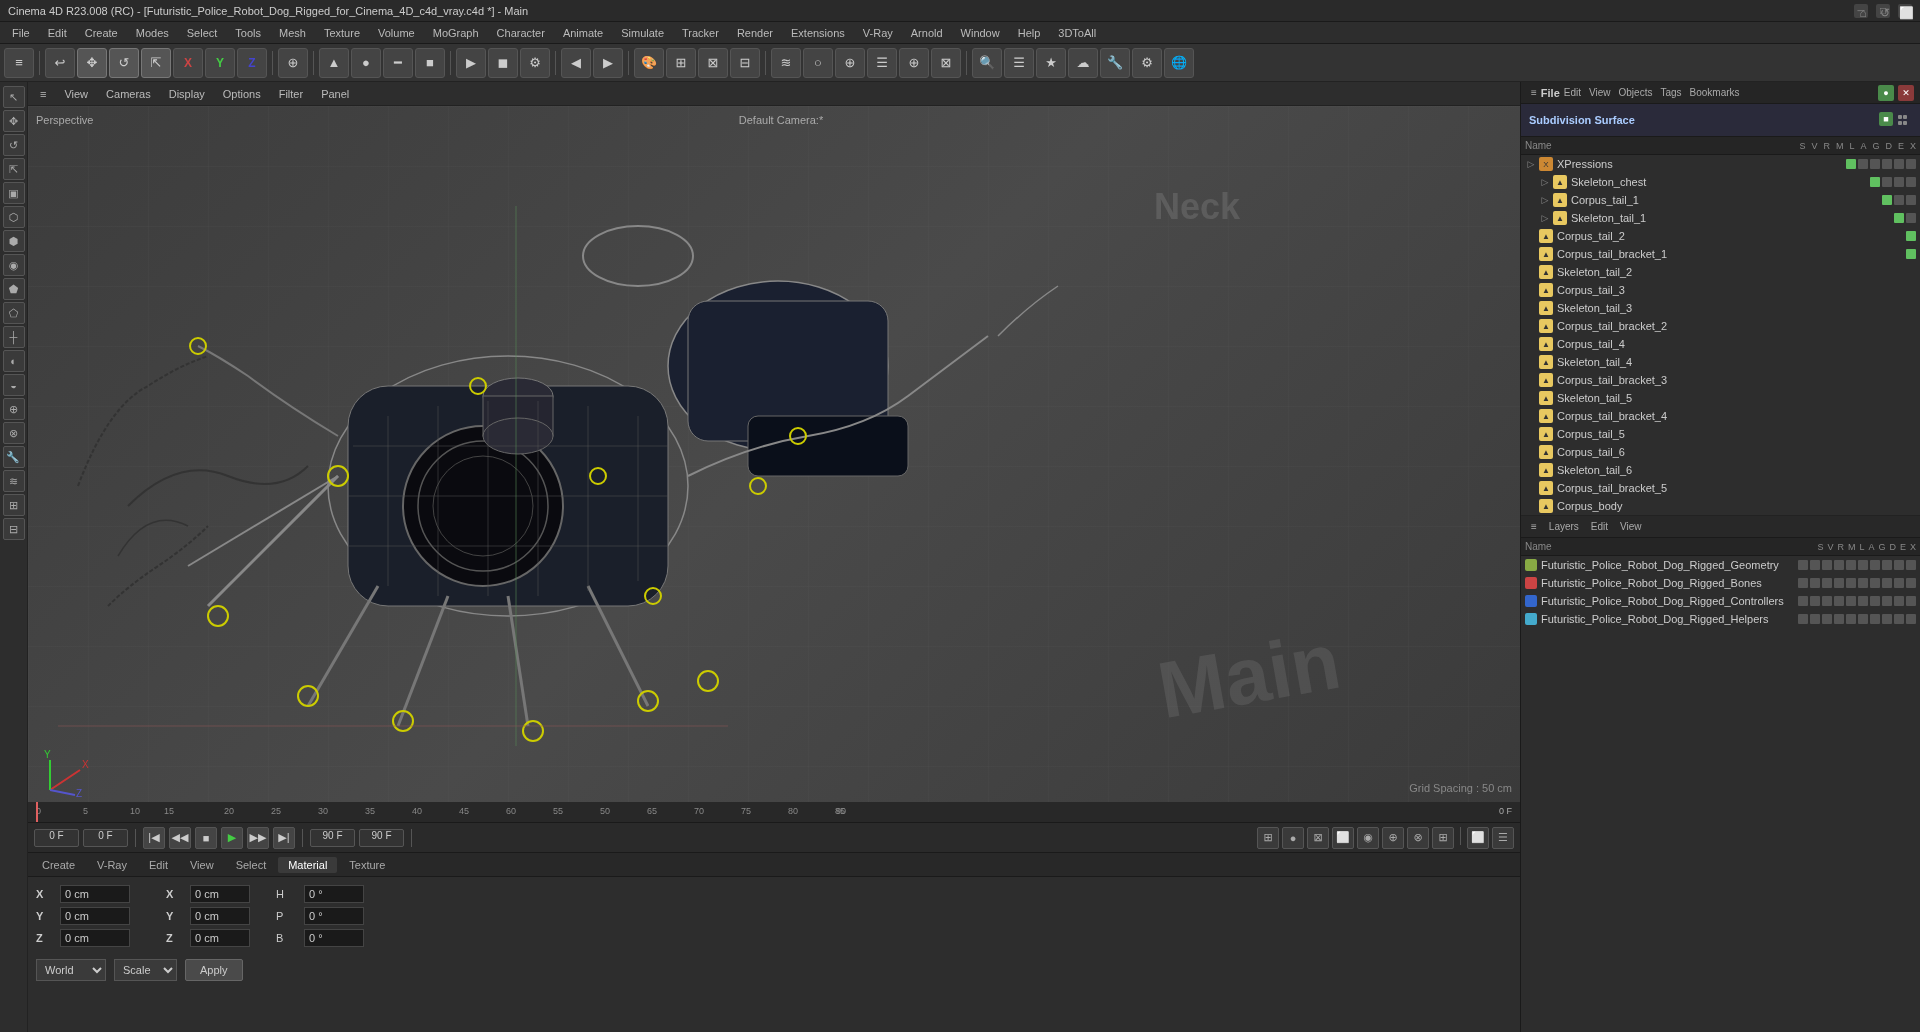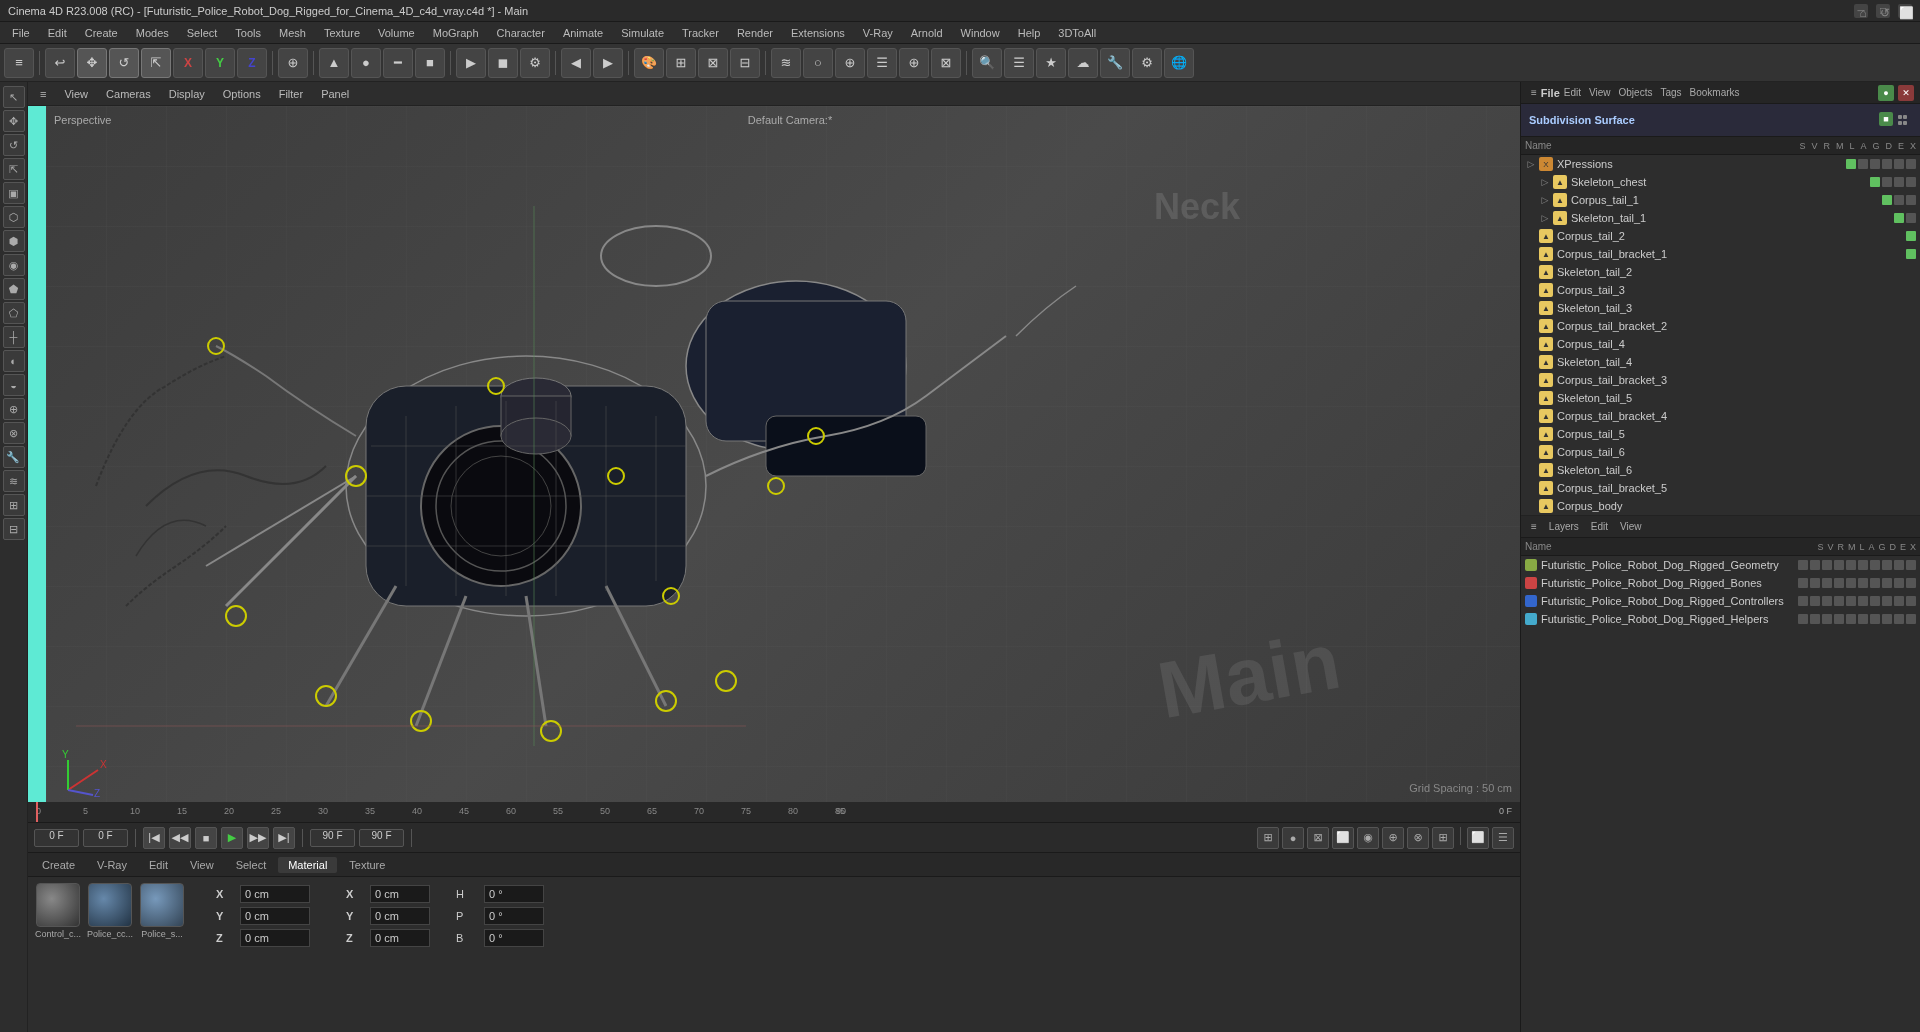--- a/index.html
+++ b/index.html
@@ -40,21 +40,21 @@
 
     
     #viewport-area { flex: 1; display: flex; flex-direction: column; }
 
     #viewport-toolbar {
       height: 24px; background: #2d2d2d; display: flex; align-items: center; padding: 0 6px; gap: 6px; border-bottom: 1px solid #222;
     }
     .vp-toolbar-btn { font-size: 11px; color: #bbb; cursor: pointer; padding: 1px 6px; border-radius: 2px; }
 
     #viewport {
-      flex: 1; background: #5eead4; position: relative; overflow: hidden; padding-left: 18px;
+      flex: 1; background: #5eead4; position: relative; overflow: hidden;
     }
     #viewport-canvas { width: 100%; height: 100%; background: linear-gradient(135deg, #3c3c3c 0%, #4a4a4a 50%, #3a3a3a 100%); position: relative; }
 
     
     .grid-overlay {
       position: absolute; top: 0; left: 0; width: 100%; height: 100%;
       background-image: linear-gradient(rgba(100,100,100,0.1) 1px, transparent 1px), linear-gradient(90deg, rgba(100,100,100,0.1) 1px, transparent 1px);
       background-size: 60px 60px;
       pointer-events: none;
     }
@@ -375,21 +375,21 @@
         </div>
 
       </div>
     </div>
 
     <div id="timeline-ruler-container">
       <div id="timeline-play-head"></div>
       <span class="t-mark" style="left:8px">0</span>
       <span class="t-mark" style="left:55px">5</span>
       <span class="t-mark" style="left:102px">10</span>
-      <span class="t-mark" style="left:149px">15</span>
+      <span class="t-mark" style="left:136px">15</span>
       <span class="t-mark" style="left:196px">20</span>
       <span class="t-mark" style="left:243px">25</span>
       <span class="t-mark" style="left:290px">30</span>
       <span class="t-mark" style="left:337px">35</span>
       <span class="t-mark" style="left:384px">40</span>
       <span class="t-mark" style="left:431px">45</span>
       <span class="t-mark" style="left:478px">60</span>
       <span class="t-mark" style="left:525px">55</span>
       <span class="t-mark" style="left:572px">50</span>
       <span class="t-mark" style="left:619px">65</span>
@@ -435,34 +435,20 @@
         <span class="bottom-tab">Create</span>
         <span class="bottom-tab">V-Ray</span>
         <span class="bottom-tab">Edit</span>
         <span class="bottom-tab">View</span>
         <span class="bottom-tab">Select</span>
         <span class="bottom-tab active">Material</span>
         <span class="bottom-tab">Texture</span>
       </div>
       <div id="bottom-content">
 
-        <div id="material-preview">
-          <div class="mat-preview">
-            <div class="mat-swatch control"></div>
-            <span class="mat-name">Control_c...</span>
-          </div>
-          <div class="mat-preview">
-            <div class="mat-swatch police"></div>
-            <span class="mat-name">Police_cc...</span>
-          </div>
-          <div class="mat-preview">
-            <div class="mat-swatch police2"></div>
-            <span class="mat-name">Police_s...</span>
-          </div>
-        </div>
 
         <div id="bottom-right">
           <div style="display:flex;gap:16px;padding:4px 0;">
             <div>
               <div class="coord-row">
                 <span class="coord-label">X</span>
                 <input class="coord-input" value="0 cm" style="">
                 <span class="coord-spacer"></span>
                 <span class="coord-label">X</span>
                 <input class="coord-input" value="0 cm" style="width: 60px;">
@@ -485,20 +471,33 @@
                 <input class="coord-input" value="0 cm" style="">
                 <span class="coord-spacer"></span>
                 <span class="coord-label">Z</span>
                 <input class="coord-input" value="0 cm" style="width: 60px;">
                 <span style="width:10px;"></span>
                 <span class="coord-extra-label">B</span>
                 <input class="coord-extra-input" value="0 °" style="">
               </div>
             </div>
           </div>
+          <div id="coord-bottom-row">
+            <select class="coord-select">
+              <option>World</option>
+              <option>Object</option>
+              <option>Camera</option>
+            </select>
+            <select class="coord-select">
+              <option>Scale</option>
+              <option>Move</option>
+              <option>Rotate</option>
+            </select>
+            <button class="apply-btn">Apply</button>
+          </div>
         </div>
 
       </div>
     </div>
 
   </div>
 
   <div id="right-panel">
 
     <div id="obj-manager">

